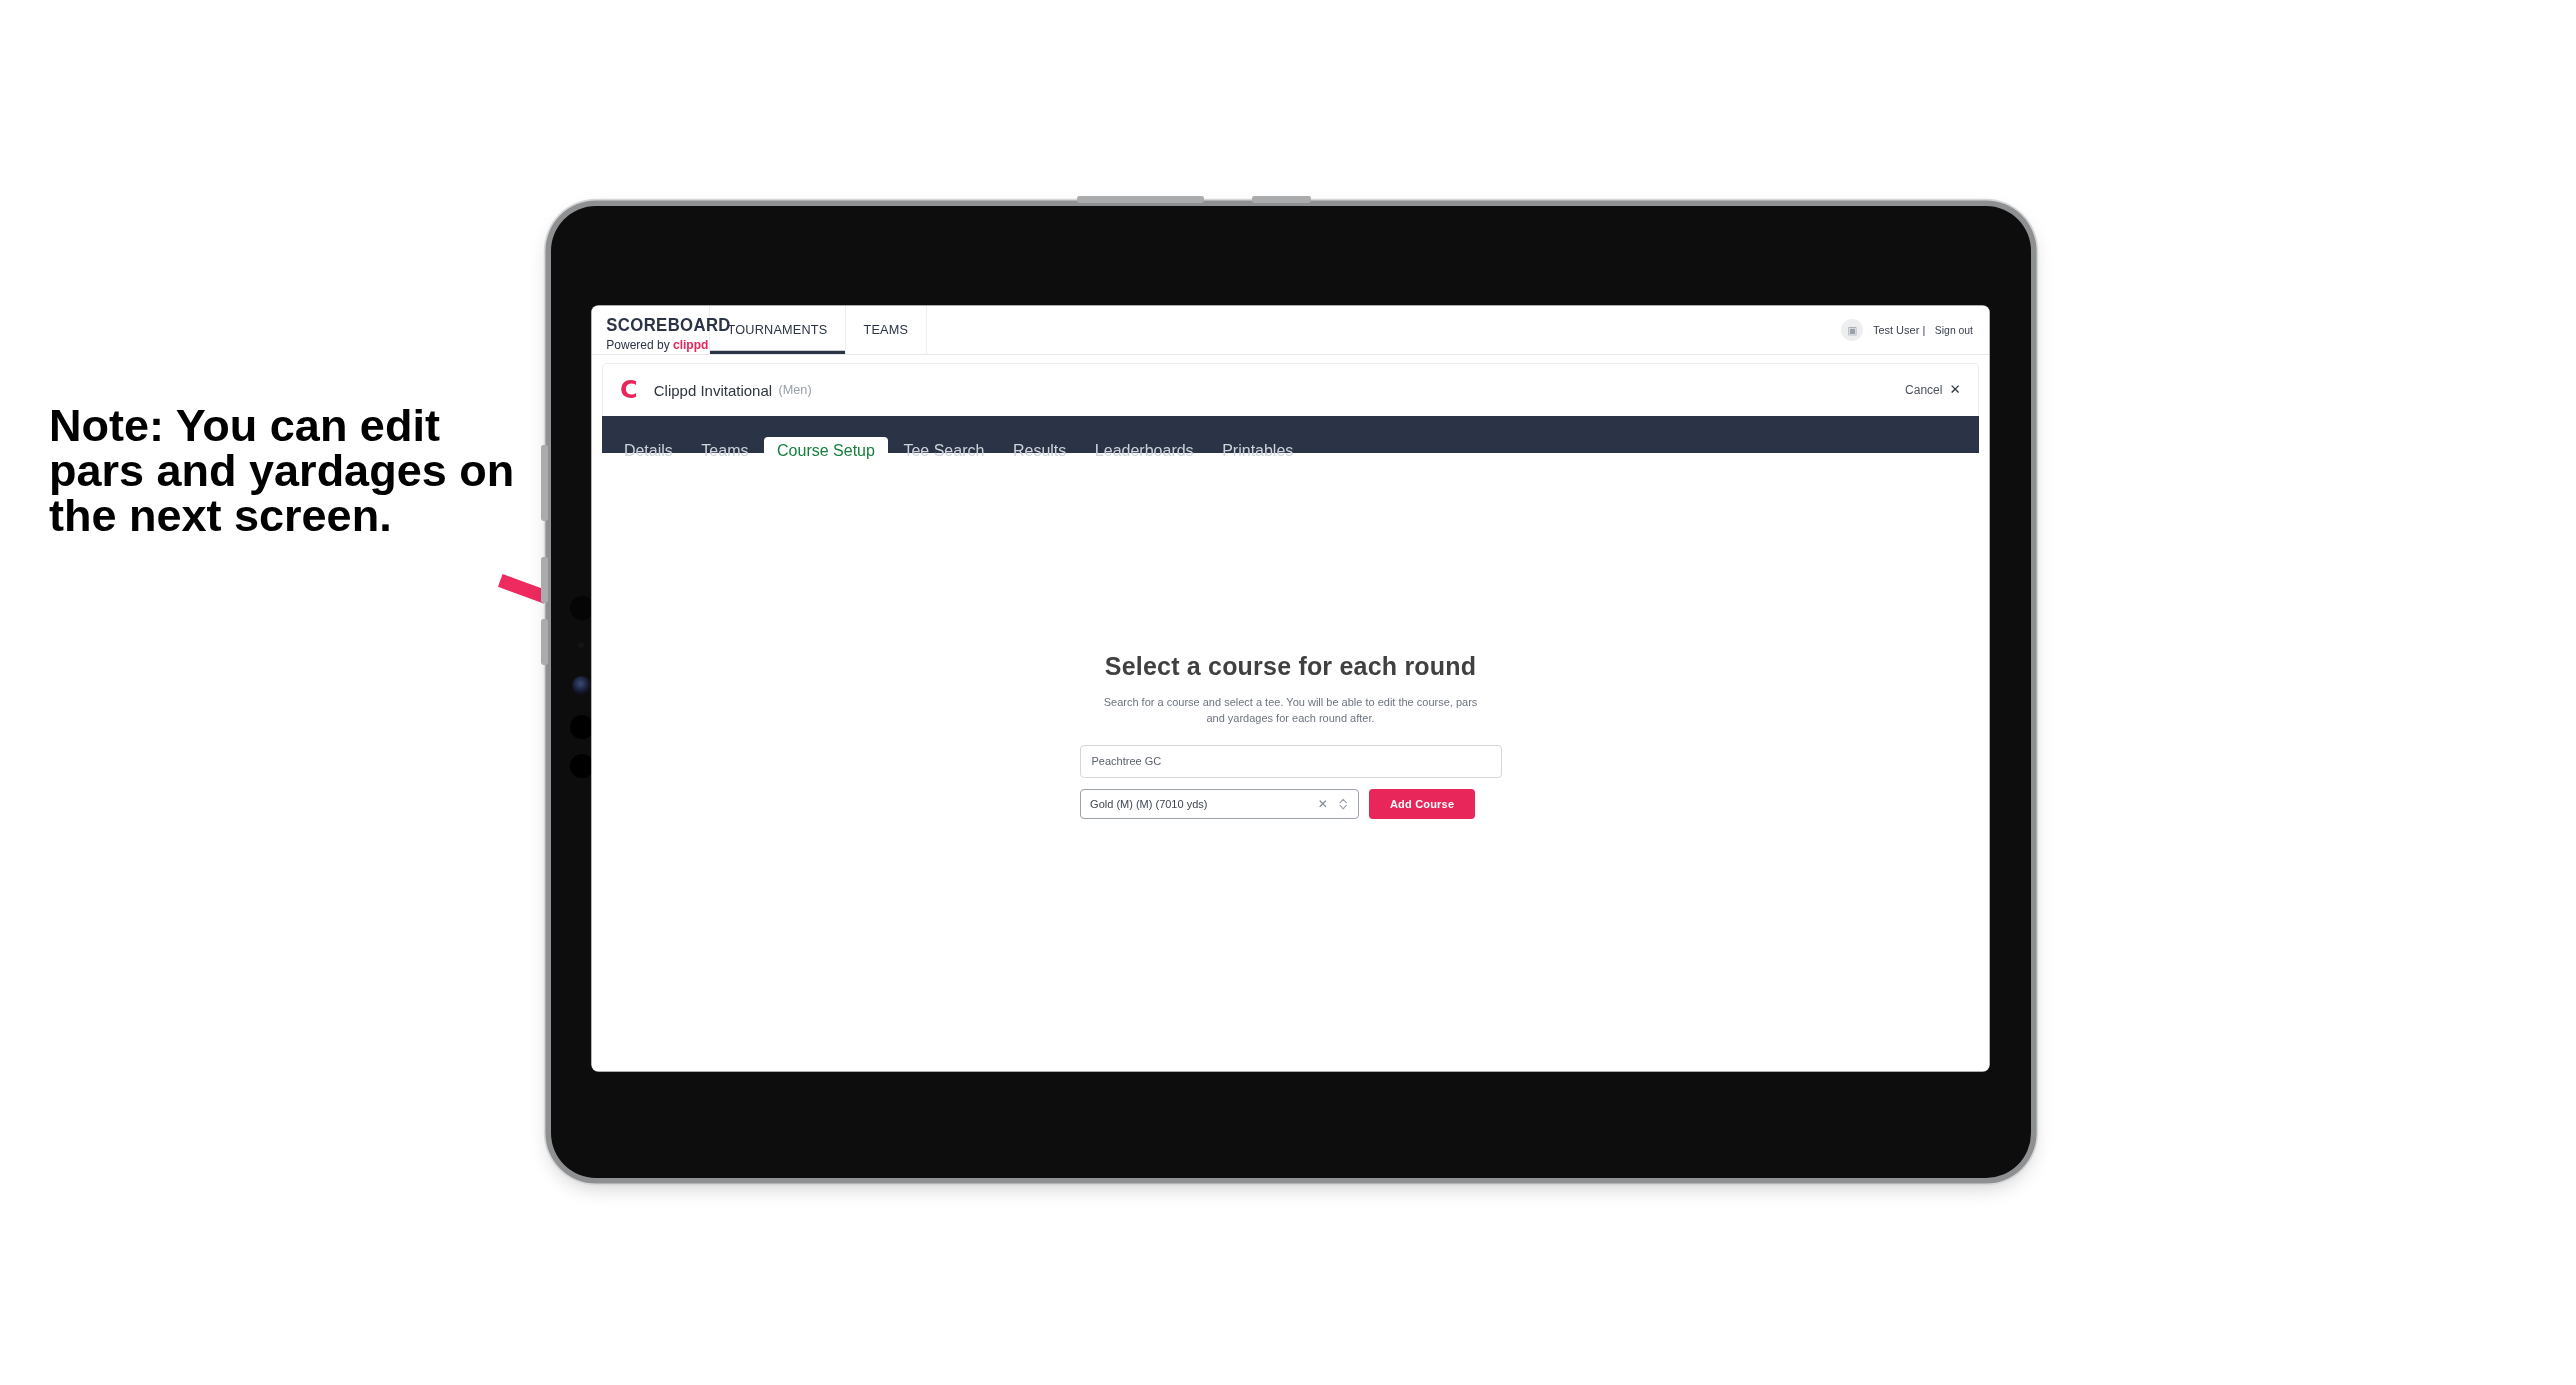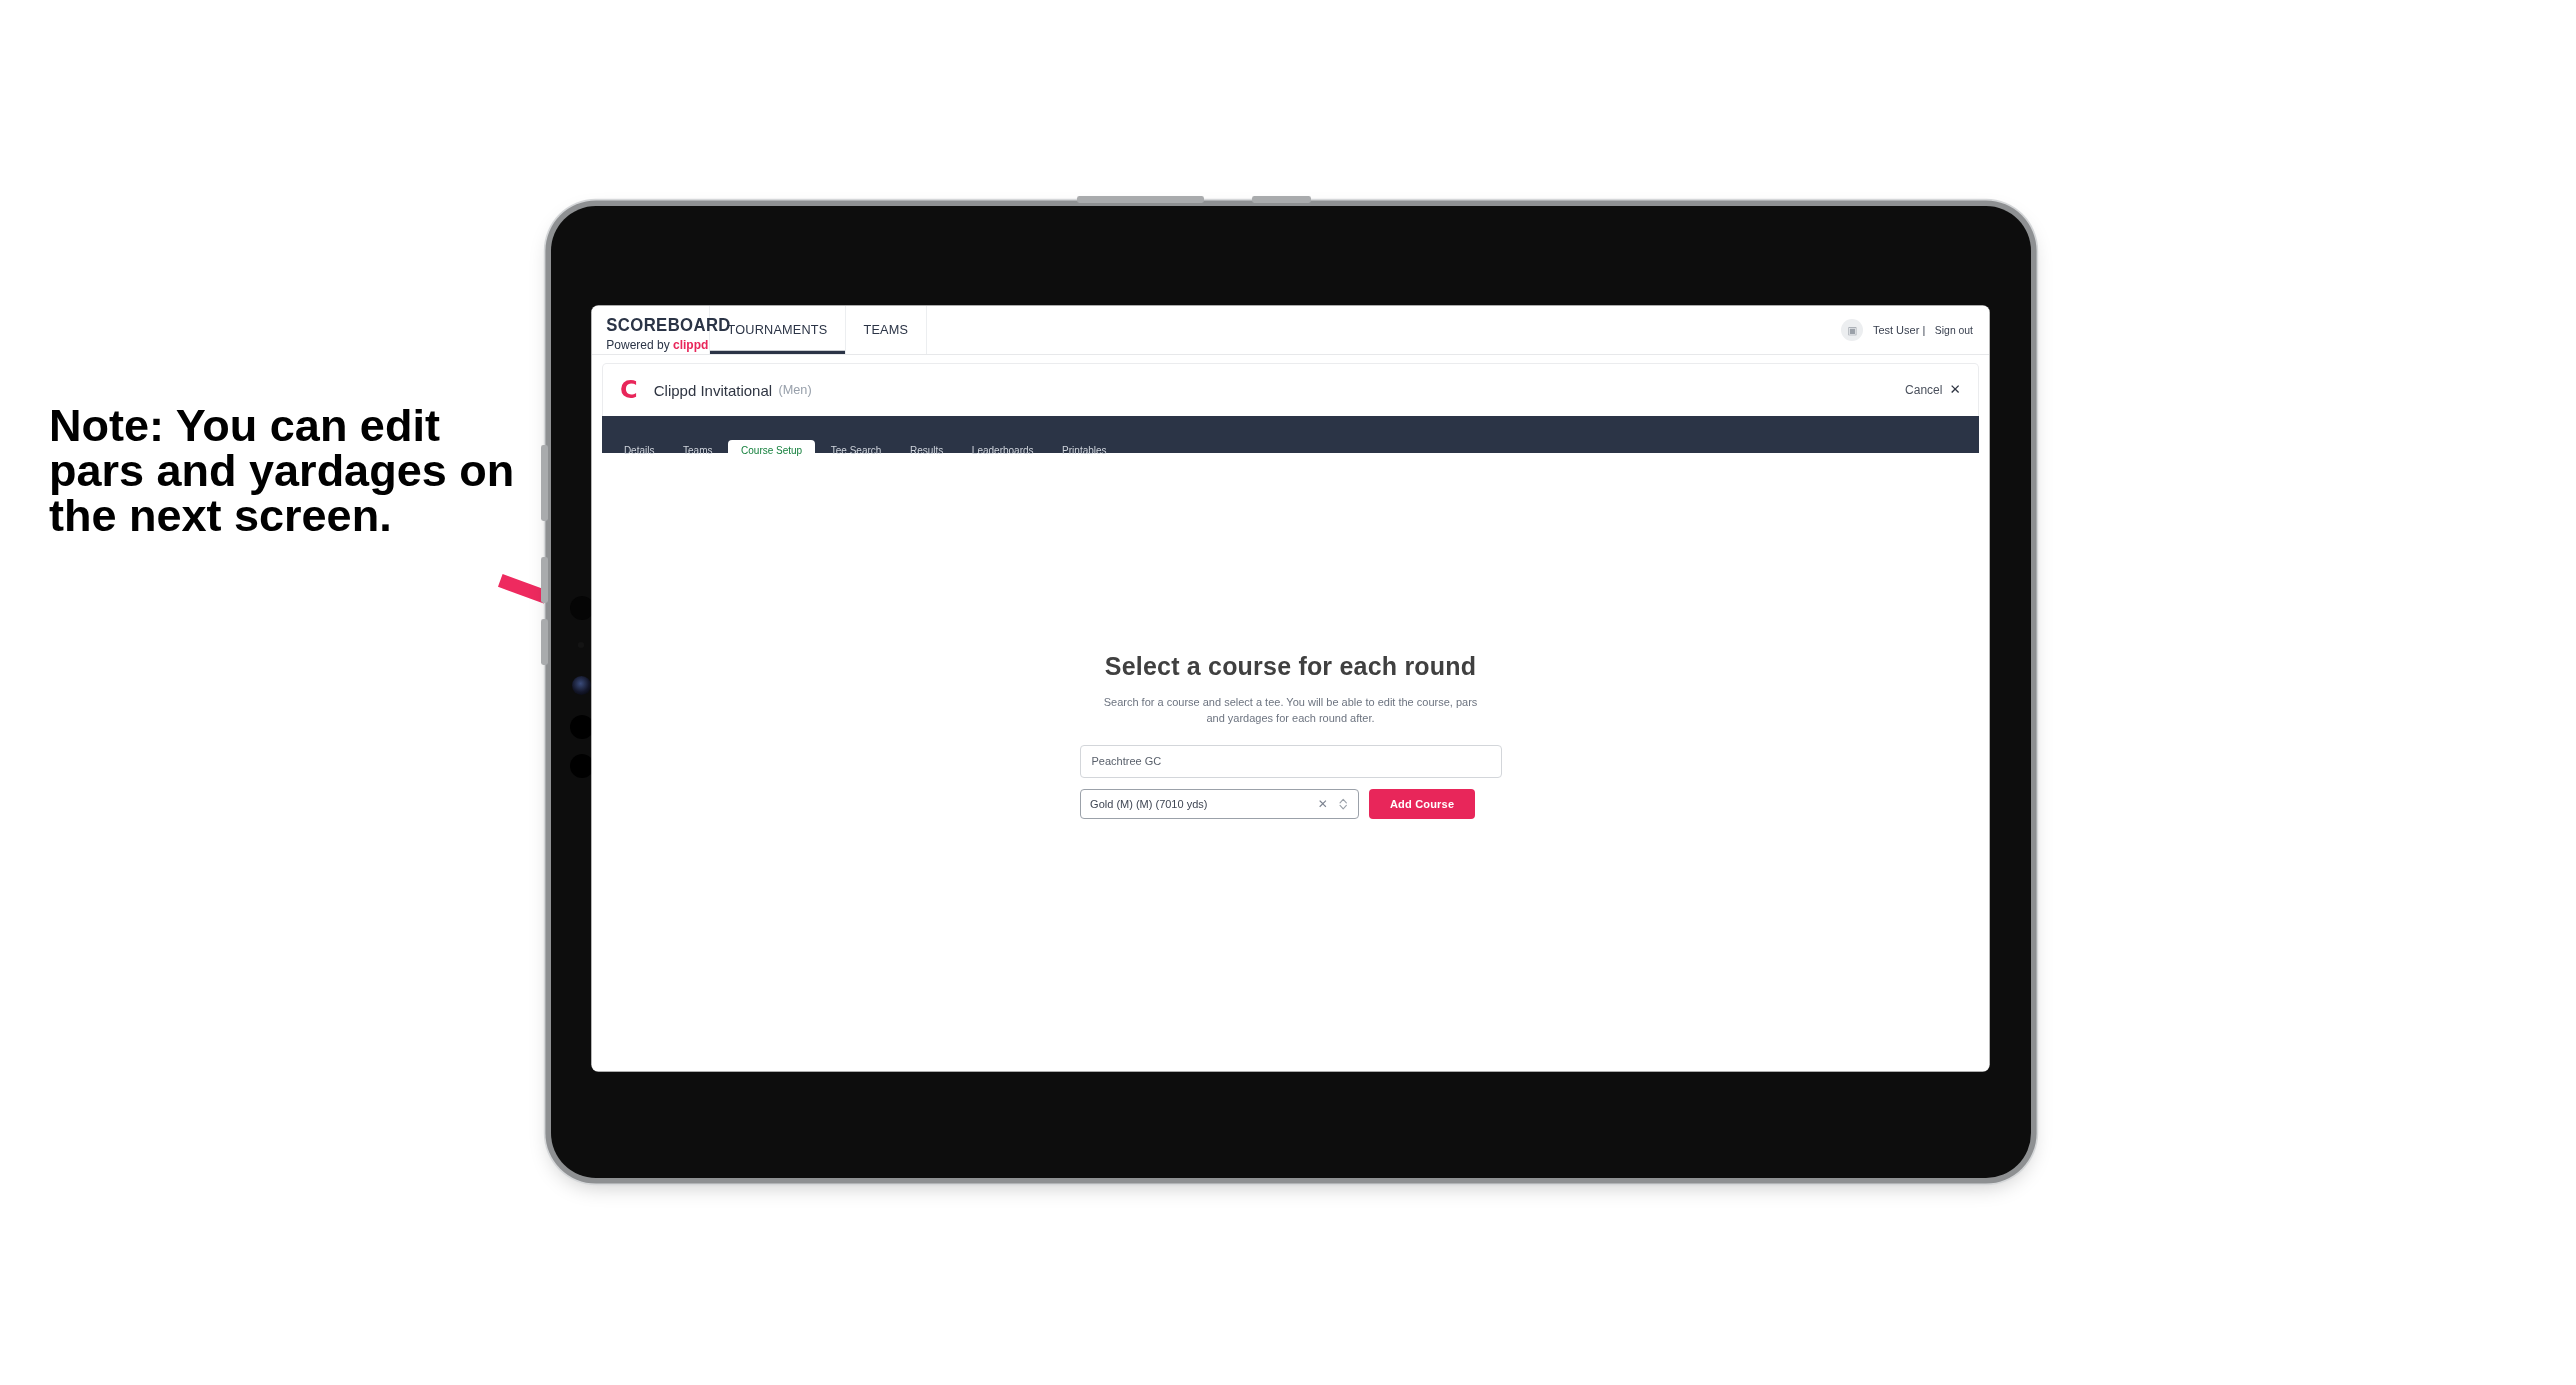--- a/index.html
+++ b/index.html
@@ -143,21 +143,21 @@
   
   .tabstrip {
     margin: 0 9.6px;
     background: #2b3446;
     height: 37px;
     display: flex; align-items: center;
     padding: 0 9.6px;
     gap: 3.2px;
   }
   .tab {
-    font-size: 10px; color: #cfd4dc;
+    font-size: 16px; color: #cfd4dc;
     padding: 4.8px 12.7px; border-radius: 4px;
     cursor: pointer; white-space: nowrap; margin-top: 32px;
   }
   .tab.active { background: #ffffff; color: #15803d; font-weight: 400; }
 
   
   .content {
     height: calc(100% - 49px - 61px - 37px);
     background: #ffffff;
     display: flex; flex-direction: column;

